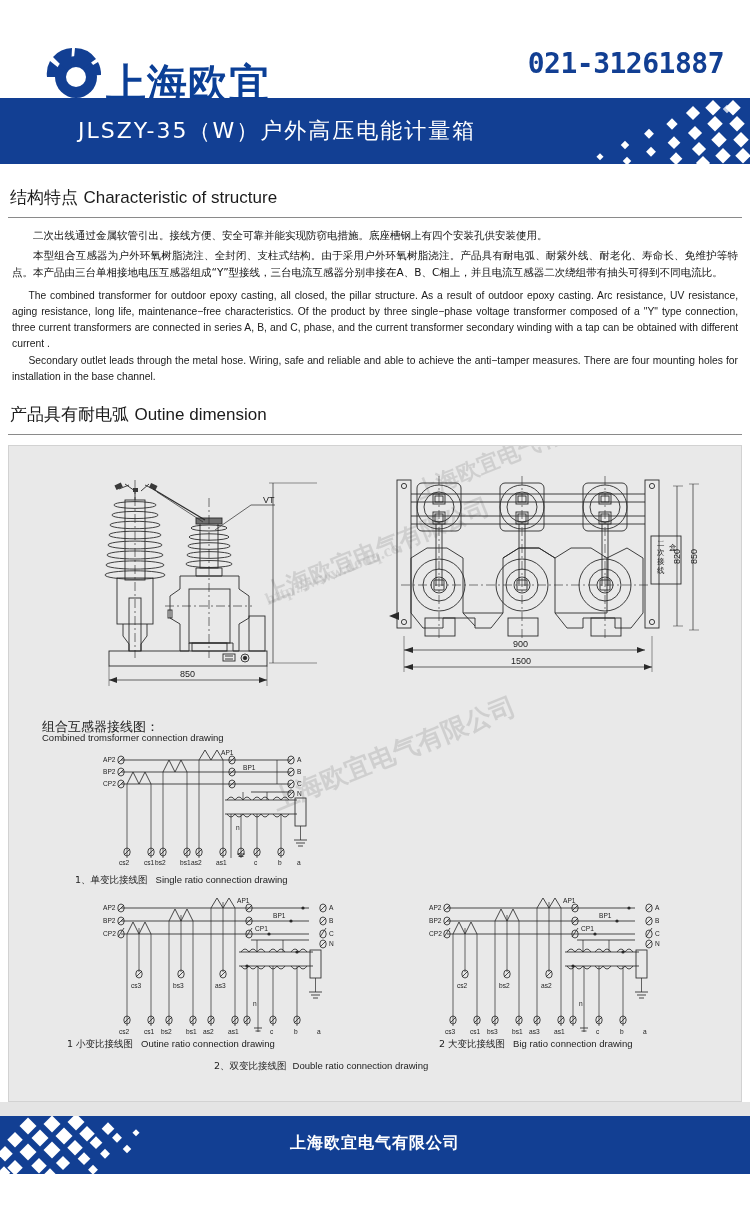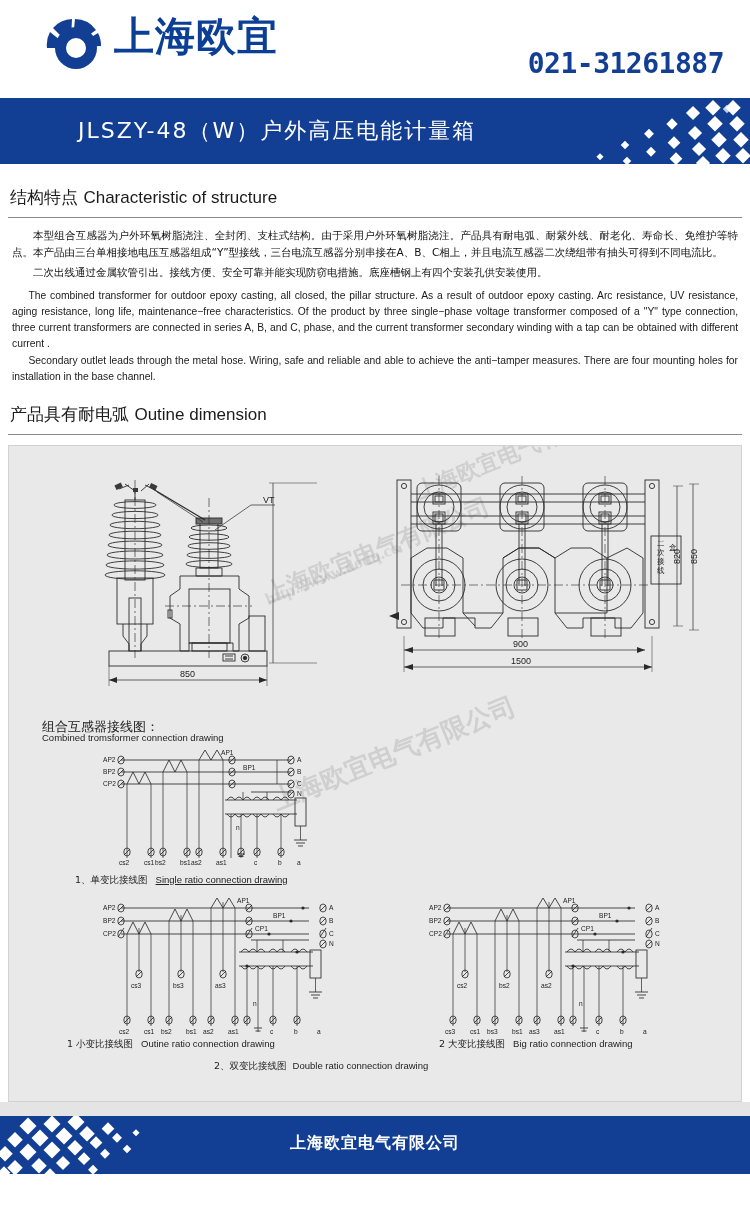--- a/index.html
+++ b/index.html
@@ -5,21 +5,21 @@
   html,body{margin:0;padding:0;}
   body{
     width:750px;height:1230px;background:#ffffff;
     font-family:"Liberation Sans","DejaVu Sans",sans-serif;
     position:relative;overflow:hidden;
   }
   .page{position:relative;width:750px;height:1230px;}
 
   
   .header{position:relative;height:98px;background:#ffffff;}
-  .logo-wrap{position:absolute;left:46px;top:16px;display:flex;align-items:flex-start;gap:10px;}
+  .logo-wrap{position:absolute;left:46px;top:45px;display:flex;align-items:flex-end;gap:2px;}
   .logo-mark{width:58px;height:58px;position:relative;}
   .logo-text{font-size:40px;font-weight:bold;color:#0b3f96;letter-spacing:1px;line-height:1;
              font-family:"DejaVu Sans","Liberation Sans",sans-serif;}
   .phone{position:absolute;right:26px;top:47px;font-size:28px;font-weight:bold;color:#123f93;
          letter-spacing:-0.5px;font-family:"DejaVu Sans Mono","Liberation Sans",monospace;}
 
   
   .titlebar{position:relative;height:66px;background:#123f93;overflow:hidden;}
   .titlebar .tt{position:absolute;left:78px;top:18px;color:#ffffff;font-size:22px;letter-spacing:2px;
                 font-family:"DejaVu Sans","Liberation Sans",sans-serif;}
@@ -75,21 +75,21 @@
           <circle cx="30" cy="32" r="10" fill="#ffffff"></circle>
           <path d="M30 22 A10 10 0 0 1 30 42 A14 14 0 0 0 30 22 Z" fill="#123f93" opacity="0"></path>
         </svg>
       </span>
       <span class="logo-text">上海欧宜</span>
     </div>
     <div class="phone">021-31261887</div>
   </div>
 
   <div class="titlebar">
-    <div class="tt">JLSZY-48（W）户外高压电能计量箱</div>
+    <div class="tt">JLSZY-35（W）户外高压电能计量箱</div>
     <span class="diamonds">
       <svg width="280" height="66" viewBox="0 0 280 66">
         <g fill="#ffffff">
           <g id="dmgrid"></g>
         </g>
         <g fill="#ffffff">
           <rect x="238" y="4" width="11" height="11" transform="rotate(45 243 9)"></rect>
           <rect x="258" y="4" width="11" height="11" transform="rotate(45 263 9)"></rect>
           <rect x="218" y="10" width="10" height="10" transform="rotate(45 223 15)"></rect>
           <rect x="240" y="20" width="11" height="11" transform="rotate(45 245 25)"></rect>
@@ -114,22 +114,22 @@
       </svg>
     </span>
   </div>
 
   <div class="sec" style="margin-top:22px;">
     <div class="sec-h">
       <span>结构特点</span>
       <span class="en">Characteristic of structure</span>
     </div>
     <div class="body-txt">
+      <p>二次出线通过金属软管引出。接线方便、安全可靠并能实现防窃电措施。底座槽钢上有四个安装孔供安装使用。</p>
       <p>本型组合互感器为户外环氧树脂浇注、全封闭、支柱式结构。由于采用户外环氧树脂浇注。产品具有耐电弧、耐紫外线、耐老化、寿命长、免维护等特点。本产品由三台单相接地电压互感器组成“Y”型接线，三台电流互感器分别串接在A、B、C相上，并且电流互感器二次绕组带有抽头可得到不同电流比。</p>
-      <p>二次出线通过金属软管引出。接线方便、安全可靠并能实现防窃电措施。底座槽钢上有四个安装孔供安装使用。</p>
     </div>
     <div class="body-en">
       <p>The combined transformer for outdoor epoxy casting, all closed, the pillar structure. As a result of outdoor epoxy casting. Arc resistance, UV resistance, aging resistance, long life, maintenance−free characteristics. Of the product by three single−phase voltage transformer composed of a "Y" type connection, three current transformers are connected in series A, B, and C, phase, and the current transformer secondary winding with a tap can be obtained with different current .</p>
       <p>Secondary outlet leads through the metal hose. Wiring, safe and reliable and able to achieve the anti−tamper measures. There are four mounting holes for installation in the base channel.</p>
     </div>
   </div>
 
   <div class="sec" style="margin-top:18px;">
     <div class="sec-h">
       <span>产品具有耐电弧</span>
@@ -418,21 +418,21 @@
         <text x="125" y="117">as1</text>
         <text x="145" y="82">n</text>
         <text x="163" y="117">c</text>
         <text x="187" y="117">b</text>
         <text x="206" y="117">a</text>
       </g>
     </svg>
 
     <div class="dlabel" style="left:66px;top:428px;font-size:9.5px;">
       <span>1、单变比接线图</span>
-      <span style="font-family:'Liberation Sans',sans-serif;margin-left:5px;text-decoration:underline;">Single ratio connection drawing</span>
+      <span style="font-family:'Liberation Sans',sans-serif;margin-left:5px;">Single ratio connection drawing</span>
     </div>
 
     <svg width="262" height="152" viewBox="0 0 262 152" style="position:absolute;left:82px;top:448px;">
       <g stroke="#2a2a2a" fill="none" stroke-width="0.85">
         <path d="M30 14 L218 14"></path>
           <path d="M30 27 L218 27"></path>
           <path d="M30 40 L218 40"></path>
         <path d="M36 40 L42 28 L48 40 L54 28 L60 40"></path>
         <path d="M36 40 L36 132 M60 40 L60 132 M48 34 L48 78" stroke-width="0.7"></path>
         <path d="M78 27 L84 15 L90 27 L96 15 L102 27"></path>

